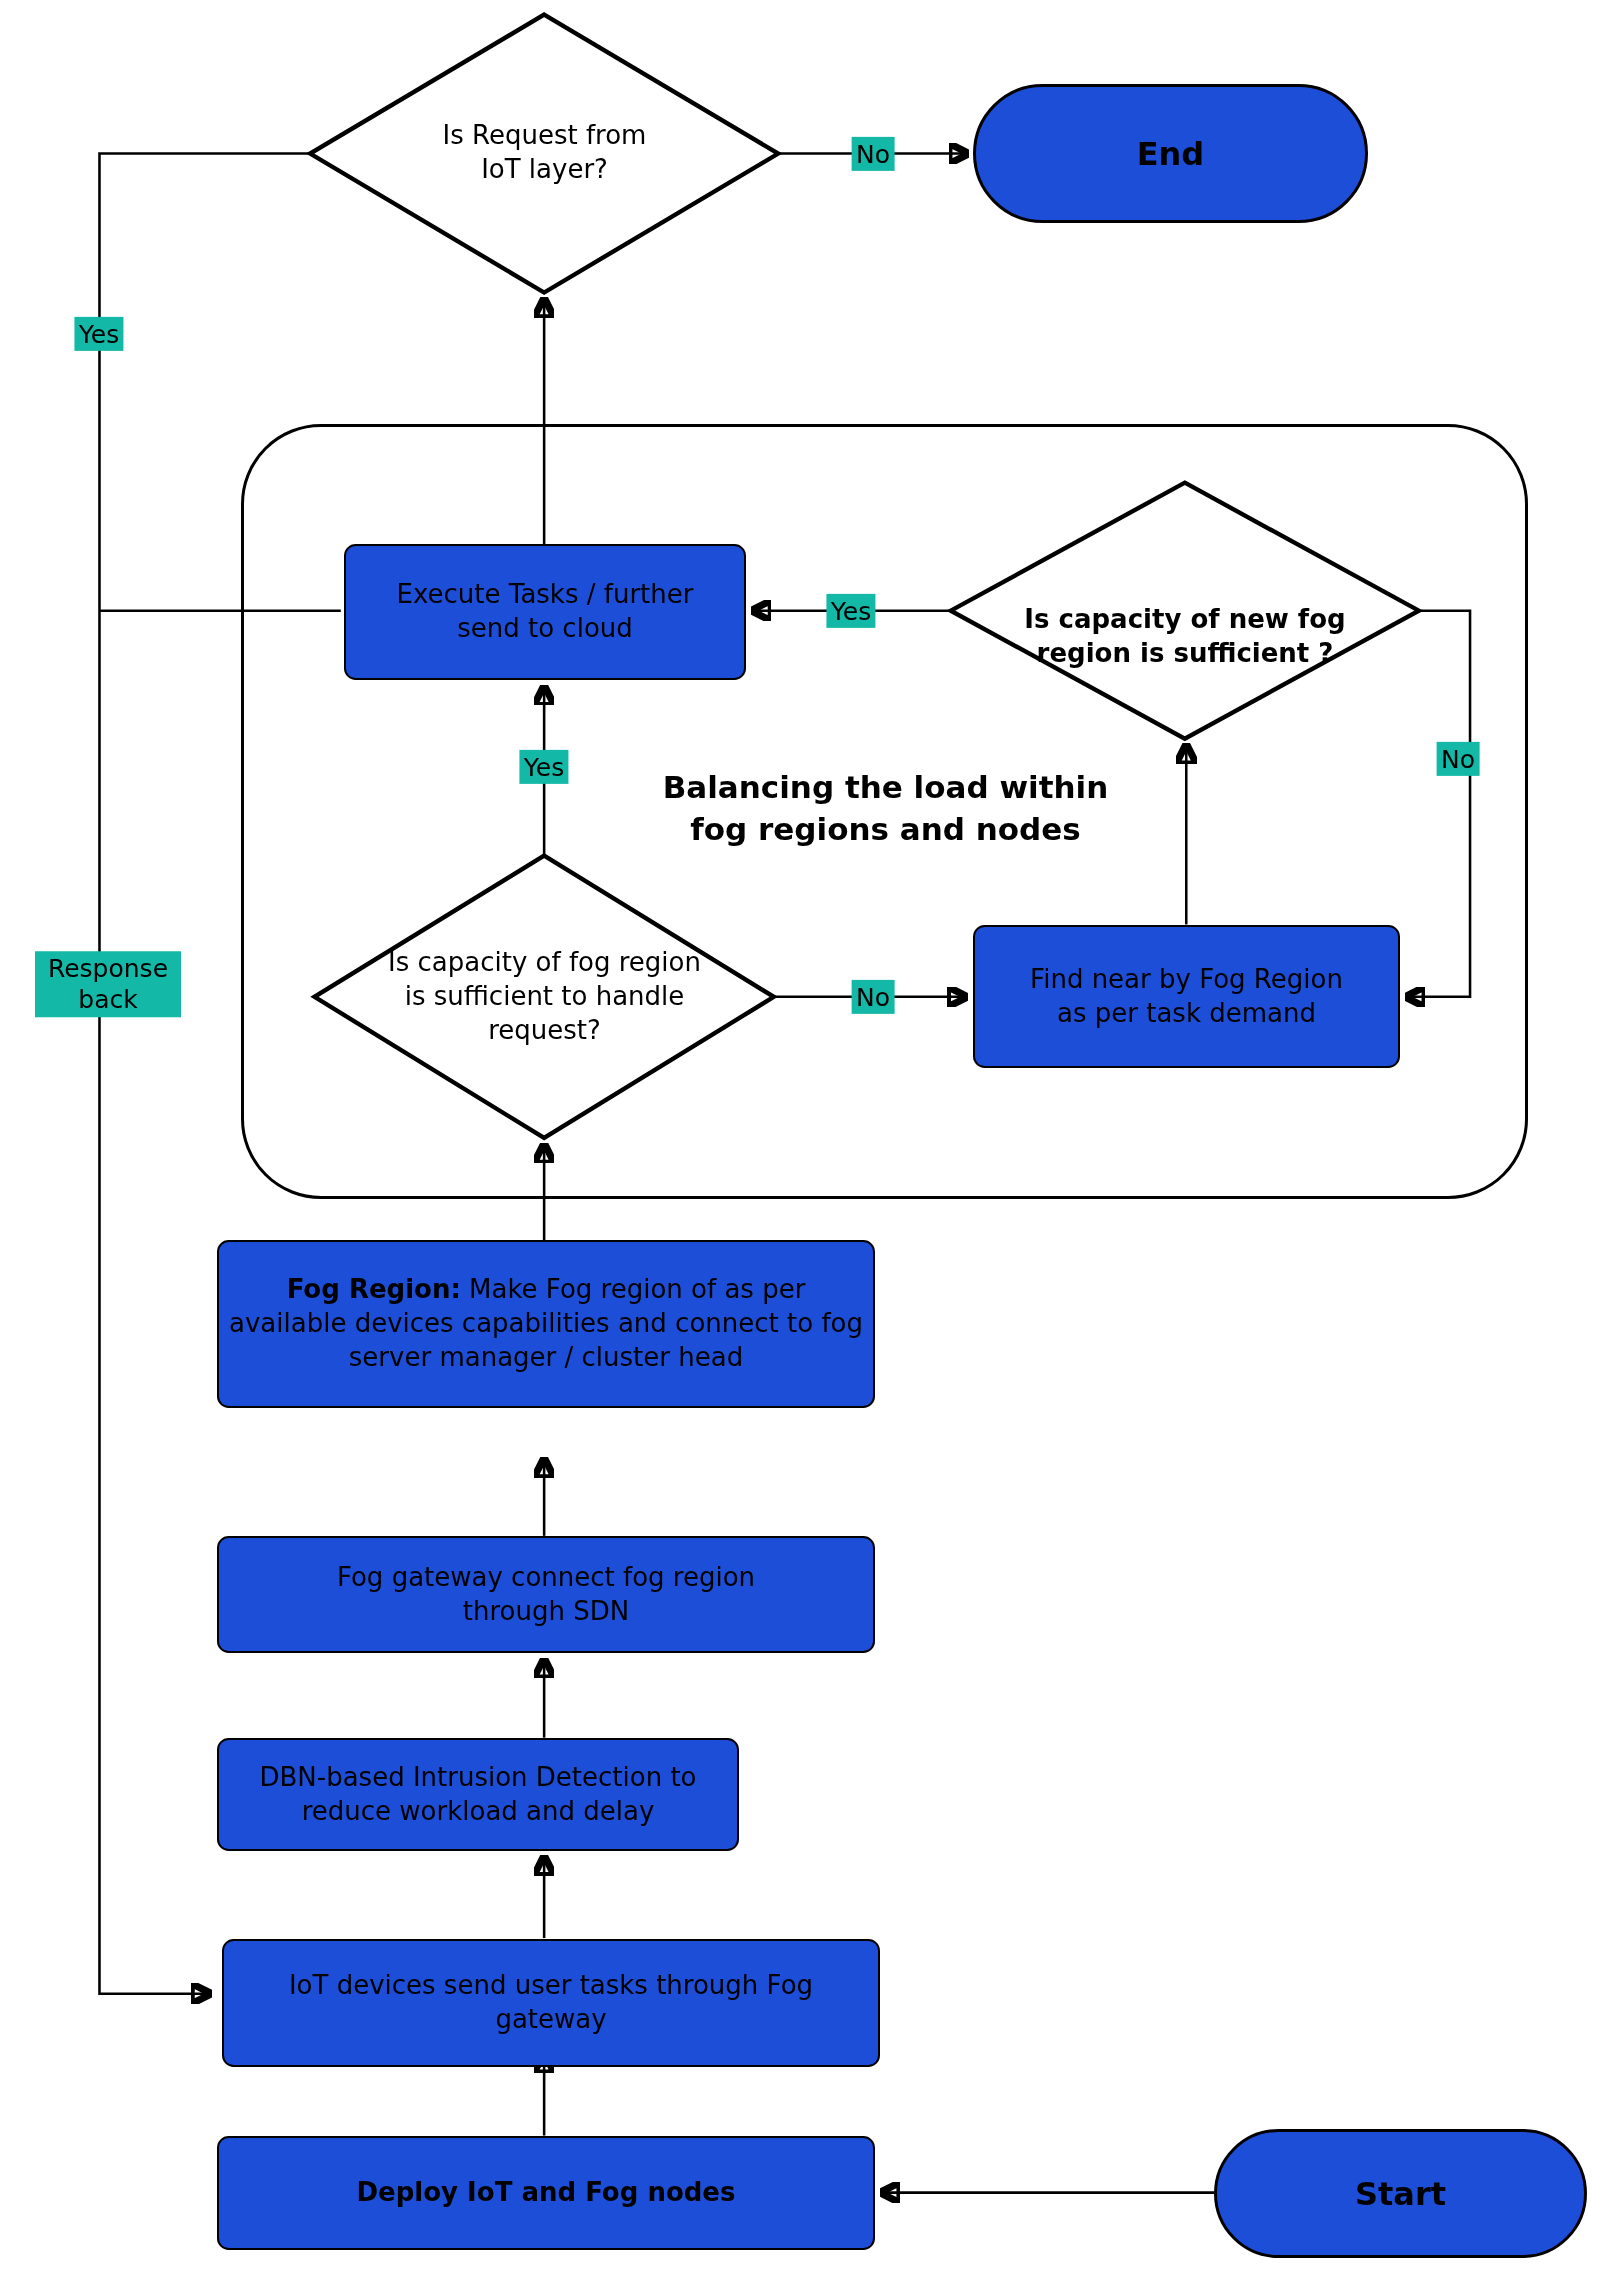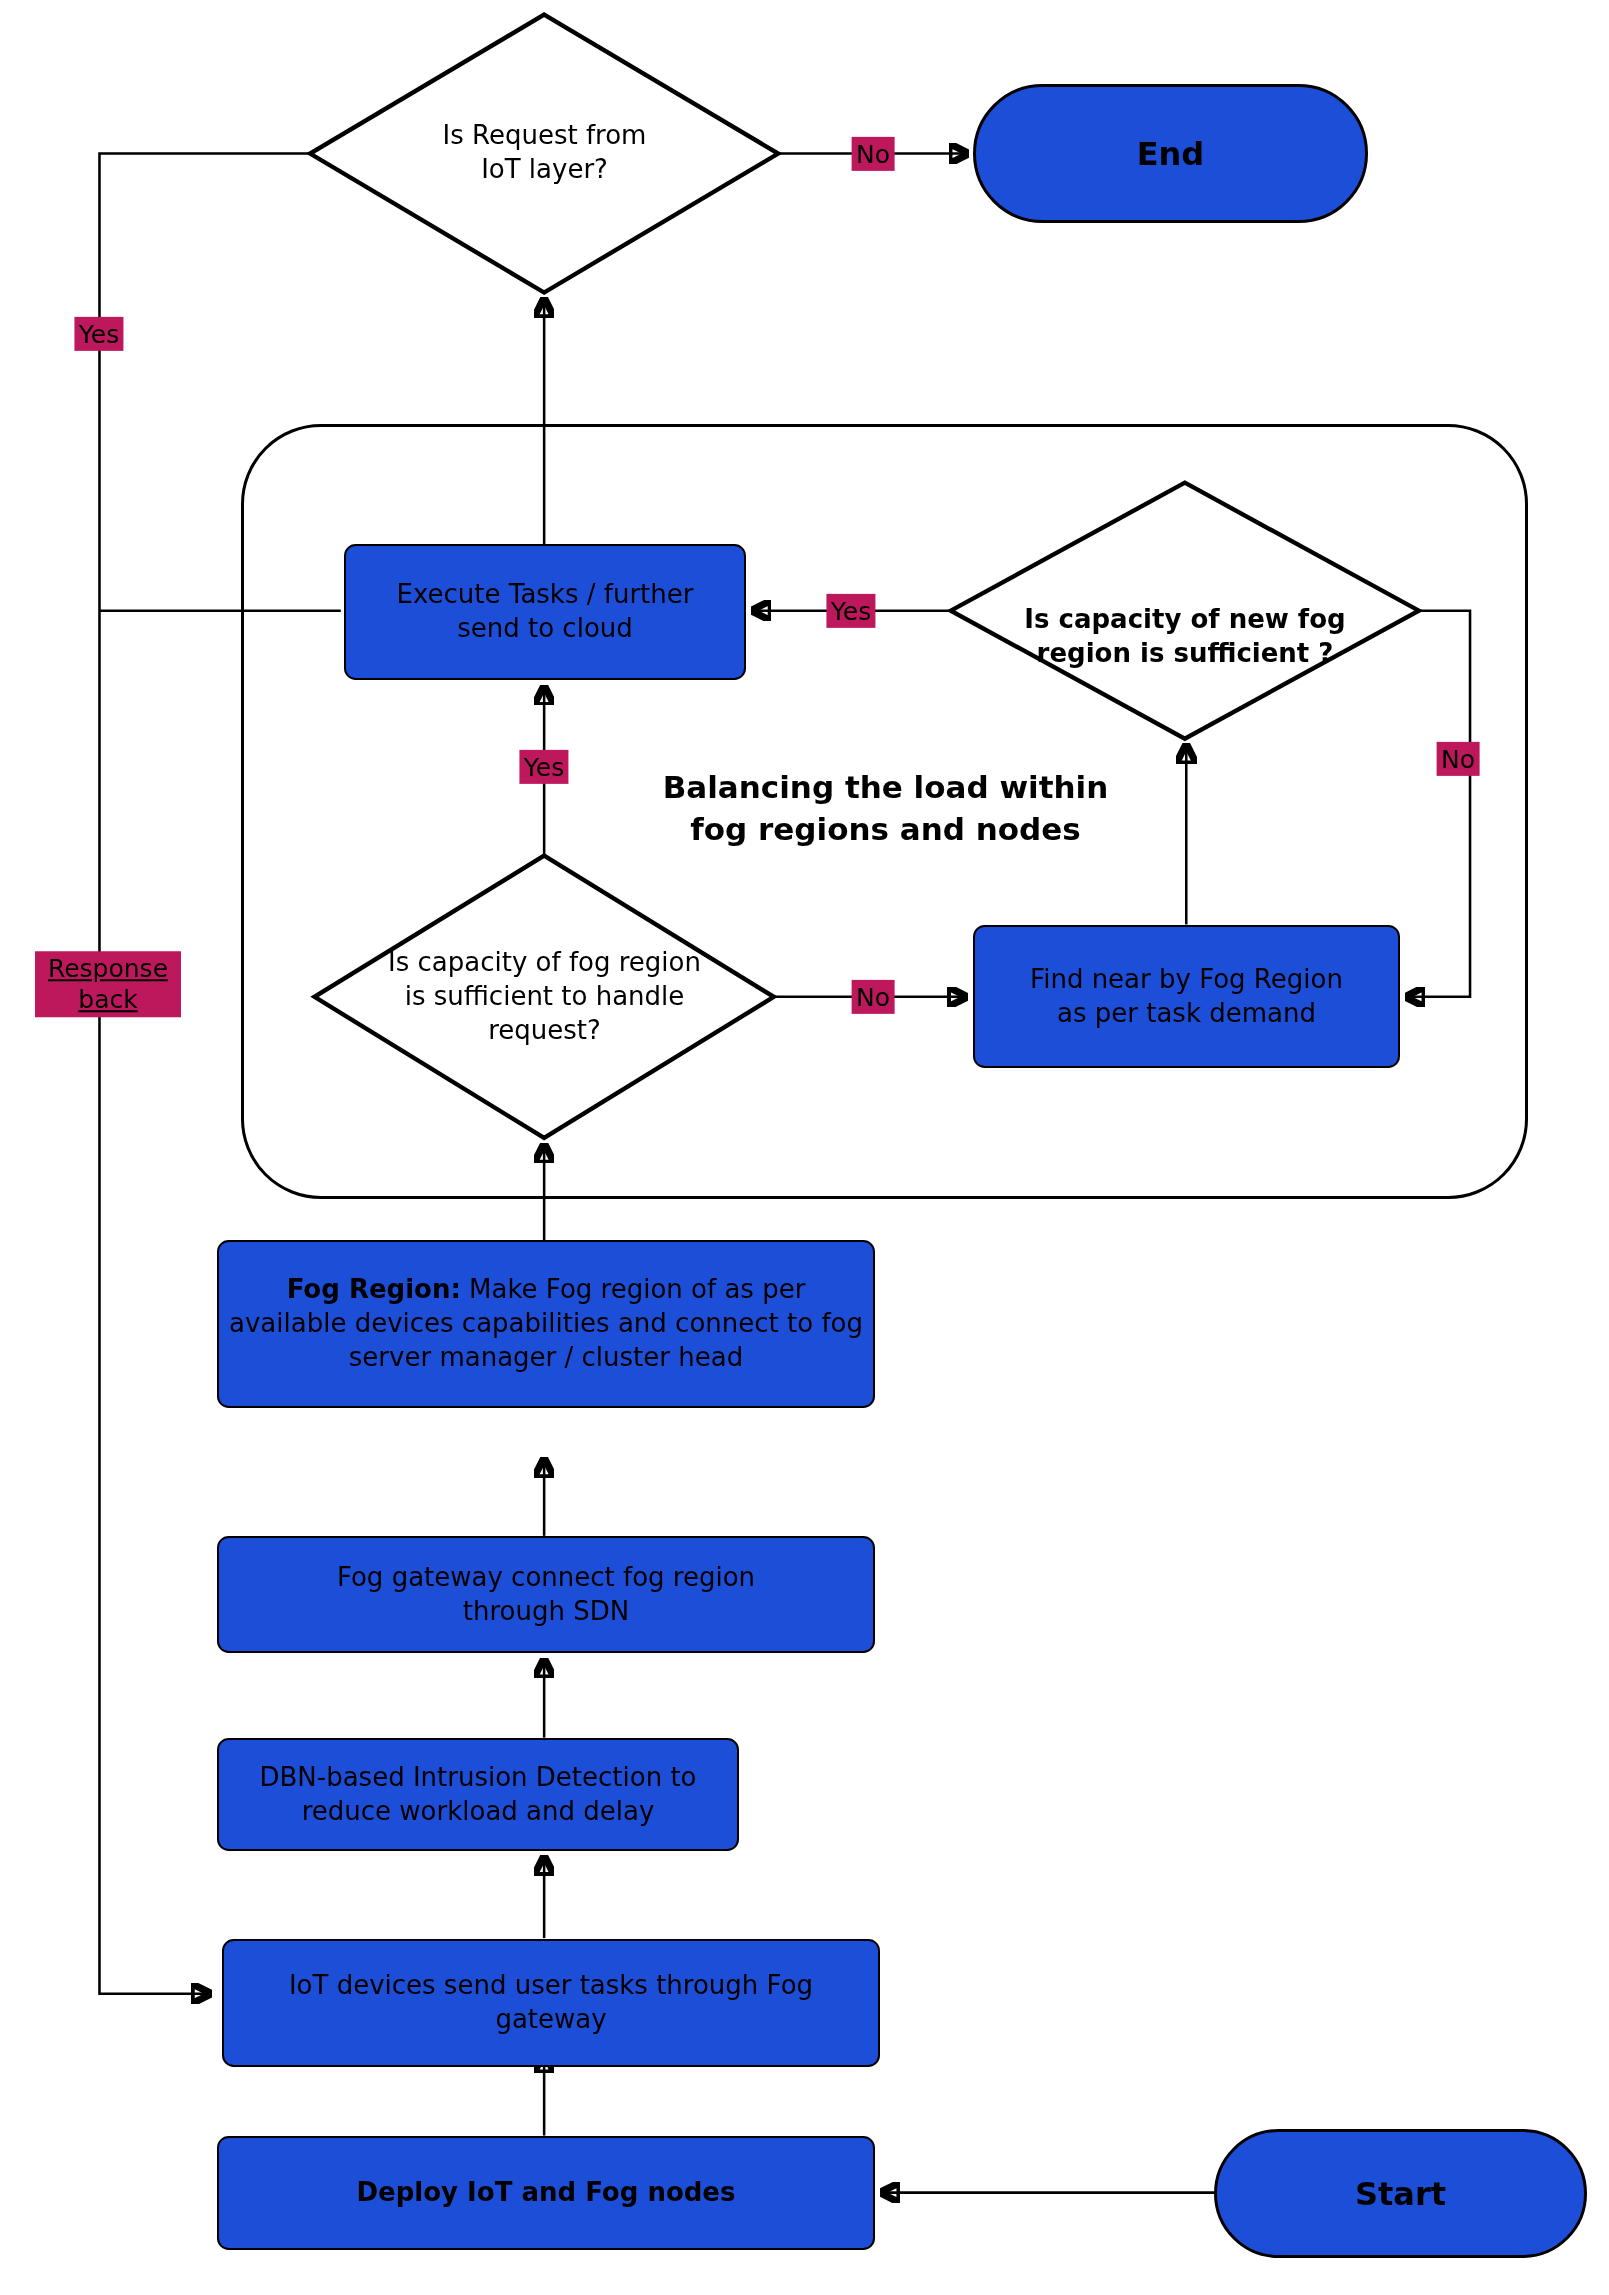--- a/index.html
+++ b/index.html
@@ -8,21 +8,21 @@
   .canvas { position: relative; width: 1609px; height: 2295px; background: #fff; overflow: hidden; }
   svg.wires { position: absolute; left: 0; top: 0; width: 1609px; height: 2295px; }
   .wires path { fill: none; stroke: #000; stroke-width: 3.5; }
   .wires polygon { fill: #fff; stroke: #000; stroke-width: 6; }
   .node { position: absolute; display: flex; align-items: center; justify-content: center; text-align: center; background: #1d4ed8; }
   .rect { border: 2.9px solid #000; border-radius: 11.7px; font-size: 26px; line-height: 1.3; }
   .terminator { border: 3.7px solid #000; border-radius: 7314px; font-size: 32px; font-weight: bold; }
   .diamond-label { position: absolute; display: flex; align-items: center; justify-content: center; text-align: center; font-size: 26px; line-height: 1.3; background: transparent; }
   .container-box { position: absolute; left: 241px; top: 424px; width: 1287px; height: 775px; border: 3.7px solid #000; border-radius: 80px; background: transparent; }
   .container-title { position: absolute; left: 644px; top: 767px; width: 483px; font-size: 31px; font-weight: bold; line-height: 1.35; text-align: center; }
-  .edge-label { position: absolute; transform: translate(-50%,-50%); background: #be185d; font-size: 25px; line-height: 1.25; padding: 1.5px 4.4px; text-align: center; white-space: nowrap; }
+  .edge-label { position: absolute; transform: translate(-50%,-50%); background: #14b8a6; font-size: 25px; line-height: 1.25; padding: 1.5px 4.4px; text-align: center; white-space: nowrap; }
   .edge-label.wrap { white-space: normal; width: 146px; padding: 1.5px 2.9px; }
   .lbl { display: inline-block; }
 </style>
 </head>
 <body>
 
 <div class="canvas">
 
   <svg class="wires" viewBox="0 0 2200 3138">
     <defs>
@@ -89,20 +89,20 @@
   </div>
   <div class="diamond-label" style="left:1017px; top:564px; width:336px; height:146px;font-weight:bold;">
     <span class="lbl" style="max-width:322px;">Is capacity of new fog region is sufficient ?</span>
   </div>
   <div class="diamond-label" style="left:369px; top:918px; width:351px; height:158px;">
     <span class="lbl" style="max-width:336px;">Is capacity of fog region is sufficient to handle request?</span>
   </div>
 
   <div class="edge-label" style="left:873px; top:154px;">No</div>
   <div class="edge-label" style="left:99px; top:334px;">Yes</div>
-  <div class="edge-label wrap" style="left:108px; top:984px;text-decoration:underline;">Response back</div>
+  <div class="edge-label wrap" style="left:108px; top:984px;">Response back</div>
   <div class="edge-label" style="left:851px; top:611px;">Yes</div>
   <div class="edge-label" style="left:1458px; top:759px;">No</div>
   <div class="edge-label" style="left:544px; top:767px;">Yes</div>
   <div class="edge-label" style="left:873px; top:997px;">No</div>
 
 </div>
 
 
 </body></html>

